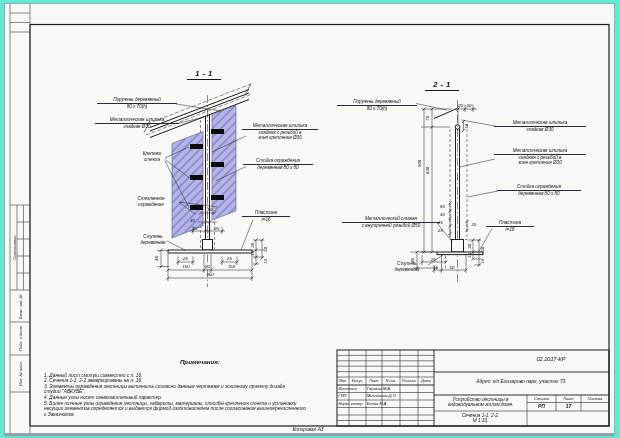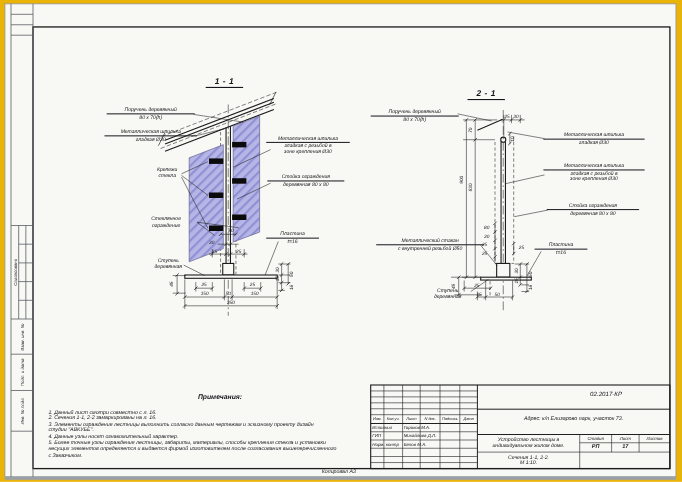--- a/index.html
+++ b/index.html
@@ -1,16 +1,16 @@
 <!DOCTYPE html>
 <html><head>
 <meta charset="utf-8">
 <style>
   html,body{margin:0;padding:0}
-  .page{position:relative;width:620px;height:438px;background:#eab308;overflow:hidden;
+  .page{position:relative;width:620px;height:438px;background:#5eead4;overflow:hidden;
         font-family:"Liberation Sans","DejaVu Sans",sans-serif;color:#15151a}
   svg.linework{position:absolute;left:0;top:0}
   .lbl{position:absolute;text-align:center;font-style:italic;font-size:4.6px;line-height:1.25;color:#15151a}
   .lbl .u{display:block;border-bottom:0.6px solid #2a2a33;padding-bottom:0.4px}
   .lbl.nou .u{border-bottom:none}
   .lbl .r{display:block;white-space:pre-line}
   .dim{position:absolute;font-style:italic;font-size:4.3px;line-height:1.1;text-align:center;color:#15151a}
   .rot{transform:rotate(-90deg);transform-origin:center}
   .sec-title{position:absolute;font-style:italic;font-weight:bold;font-size:7.6px;text-align:center;
              border-bottom:0.9px solid #15151a;padding-bottom:1px;letter-spacing:0.5px}

